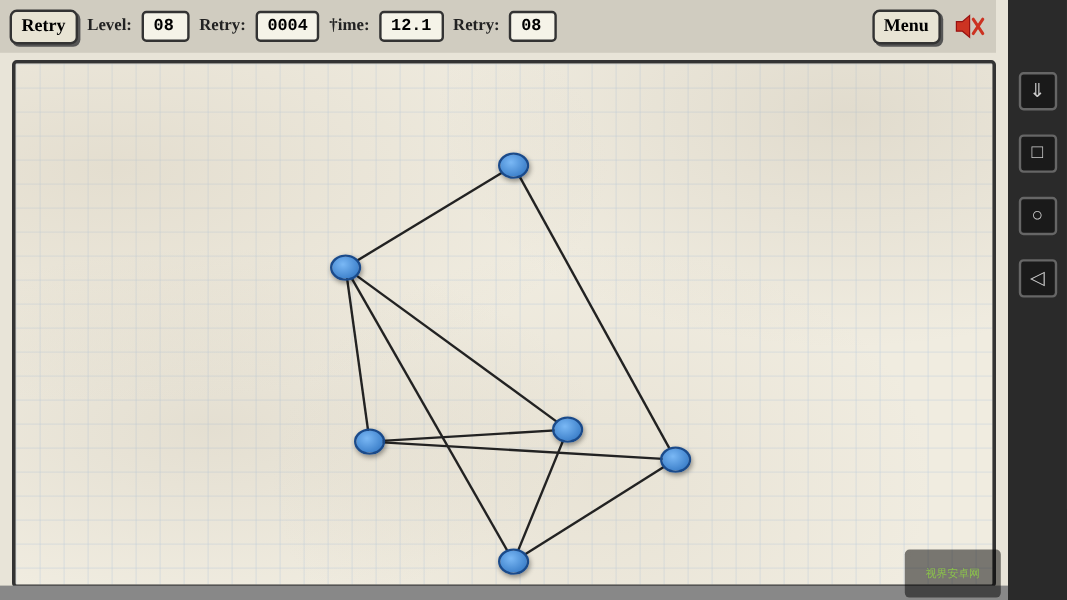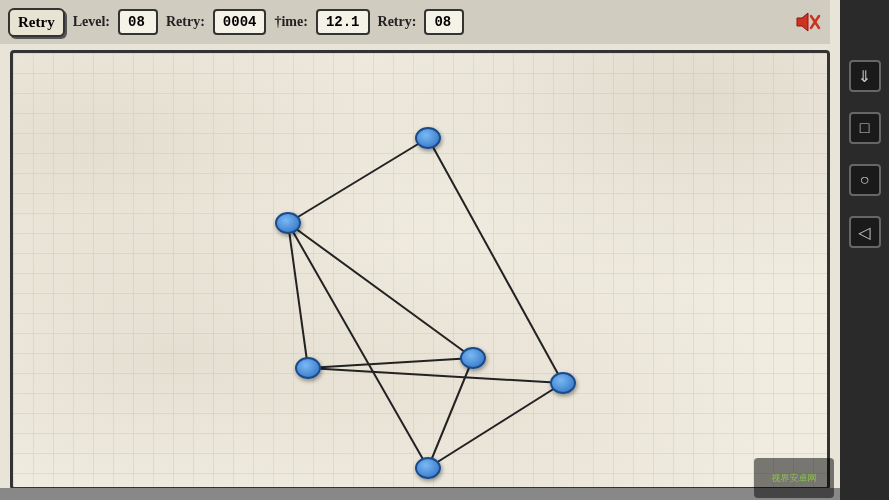--- a/index.html
+++ b/index.html
@@ -201,20 +201,21 @@
   <button class="hud-btn">Retry</button>
   <span class="hud-label">Level:</span>
   <span class="hud-value">08</span>
   <span class="hud-label">Retry:</span>
   <span class="hud-value">0004</span>
   <span class="hud-label">†ime:</span>
   <span class="hud-value">12.1</span>
   <span class="hud-label">Retry:</span>
   <span class="hud-value">08</span>
   <div class="hud-spacer"></div>
+  <button class="hud-btn">Menu</button>
 
   <div id="sound-icon">
     <svg width="28" height="28" viewBox="0 0 28 28">
 
       <polygon points="4,10 4,18 9,18 15,23 15,5 9,10" fill="#cc3322" stroke="#991111" stroke-width="1"></polygon>
 
       <line x1="18" y1="8" x2="26" y2="20" stroke="#cc3322" stroke-width="2.5" stroke-linecap="round"></line>
       <line x1="26" y1="8" x2="18" y2="20" stroke="#cc3322" stroke-width="2.5" stroke-linecap="round"></line>
     </svg>
   </div>

